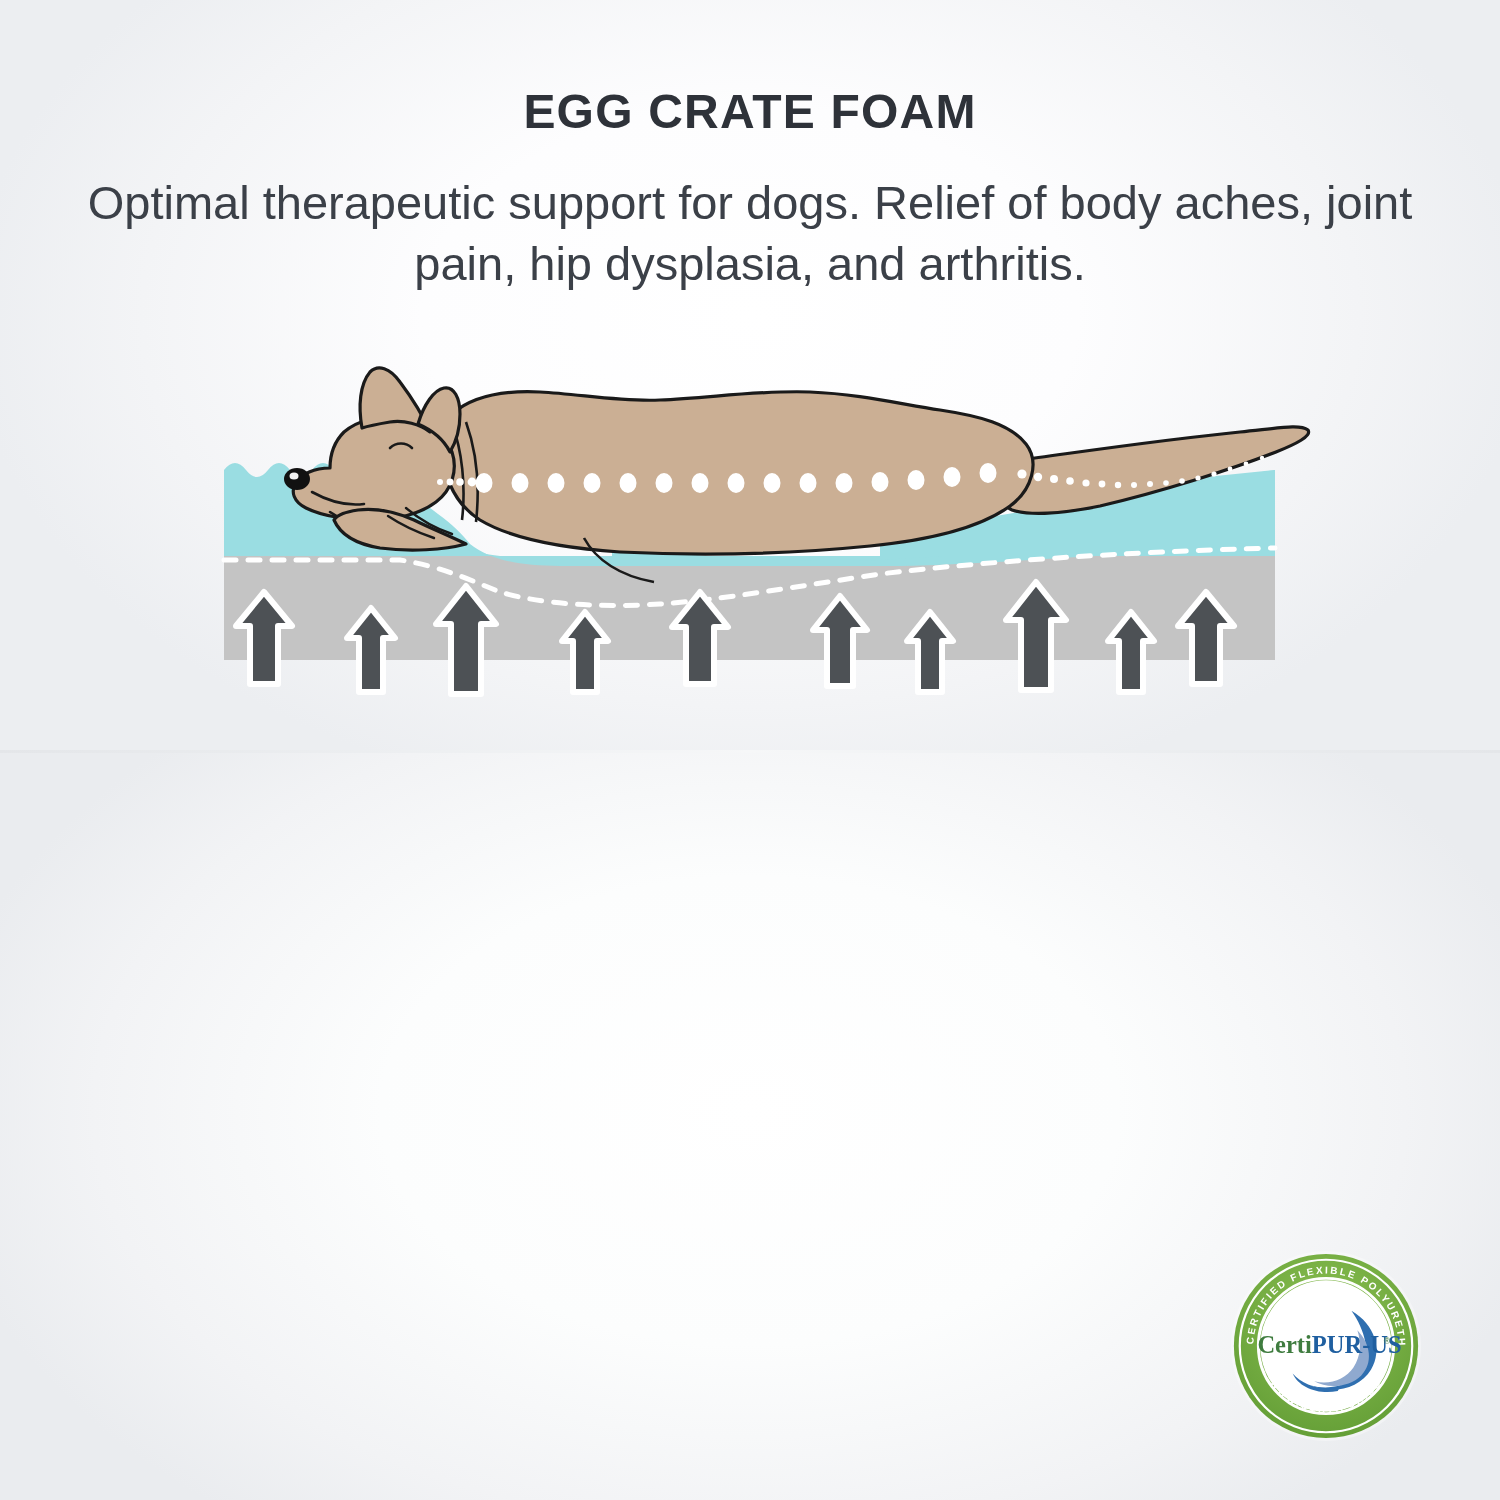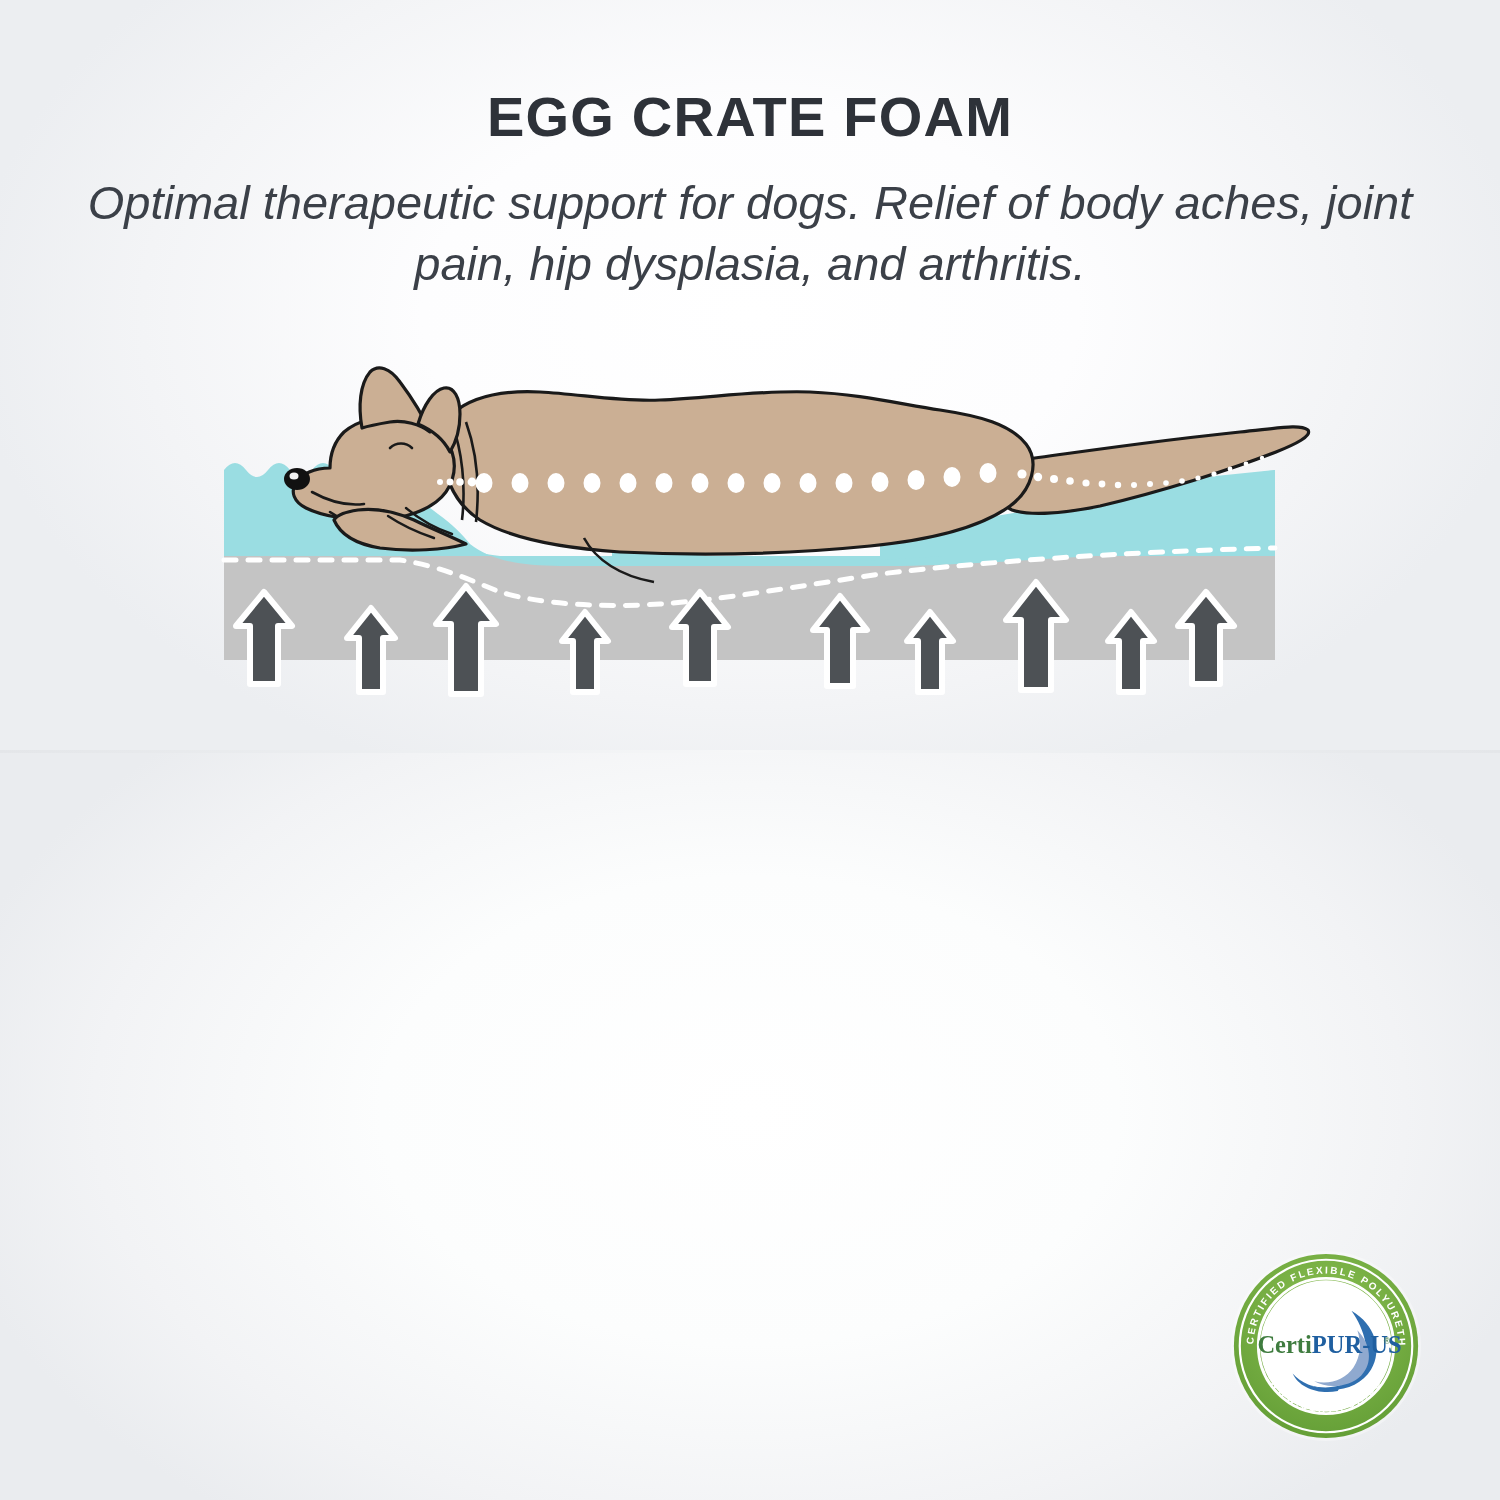--- a/index.html
+++ b/index.html
@@ -27,26 +27,26 @@
   .panel-divider {
     position:absolute; left:0; top:750px; width:1500px; height:3px;
     background:linear-gradient(to right,#e4e6e9 0%,#eef0f2 30%,#f6f7f8 50%,#eef0f2 70%,#e4e6e9 100%);
   }
 
   
   .h-main {
     position:absolute; left:0; width:1500px; text-align:center;
     color:#2e3239; font-weight:bold; letter-spacing:1.2px;
   }
-  #title-egg { top:84px; font-size:56px; }
+  #title-egg { top:84px; font-size:48px; }
 
   .subtitle {
     position:absolute; left:50px; top:172px; width:1400px;
     text-align:center; color:#3b4048;
-    font-size:47px; line-height:1.30; font-weight:400;font-style:italic;
+    font-size:47px; line-height:1.30; font-weight:400;
   }
 
   
   .scene-top { position:absolute; left:0; top:0; width:1500px; height:752px; }
   .svg-full { position:absolute; left:0; top:0; width:1500px; height:752px; }
 
   
   .badge-wrap { position:absolute; left:1228px; top:1248px; width:196px; height:196px; }
 </style>
 </head>

